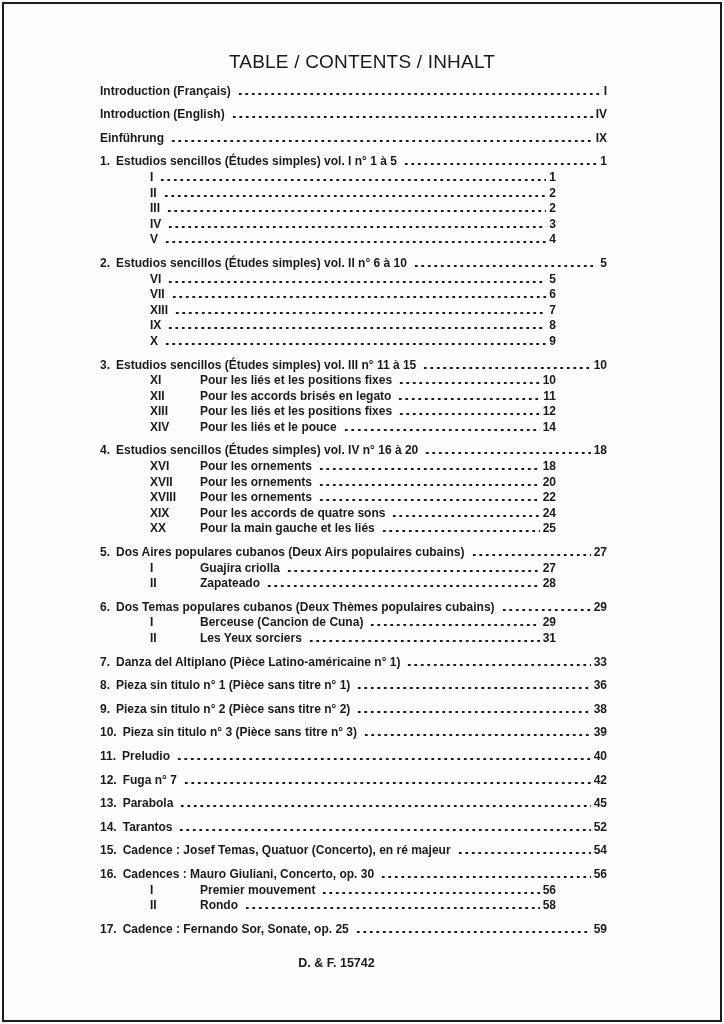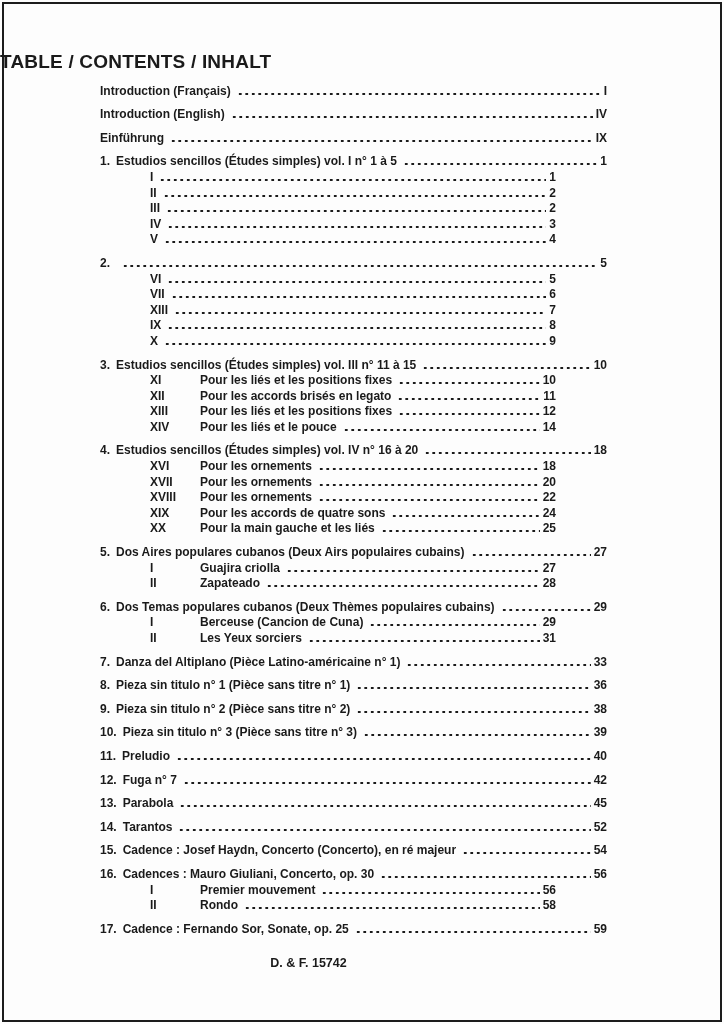--- a/index.html
+++ b/index.html
@@ -12,22 +12,22 @@
     font-weight: bold;
     overflow: hidden;
   }
   .frame {
     position: absolute; inset: 2px;
     border: 2px solid #1c1c1c;
     pointer-events: none;
   }
   .title {
     position: absolute; top: 38px; left: 0; width: 724px;
-    text-align: left;
-    font-size: 19px; font-weight: bold;
+    text-align: center;
+    font-size: 19px; font-weight: normal;
     letter-spacing: 0.2px;
   }
   .toc {
     position: absolute; left: 100px; top: 74px; width: 507px;
     font-size: 12px; line-height: 14px;
   }
   .row {
     display: flex; align-items: flex-end;
     height: 15.6px;
     white-space: nowrap;
@@ -44,21 +44,21 @@
     margin: 0 3px 2px 6px;
     background-image: radial-gradient(circle, #1b1b1b 1.1px, rgba(0,0,0,0) 1.45px);
     background-size: 6.5px 4px;
     background-repeat: repeat-x;
     background-position: left bottom;
   }
   .pg { flex: 0 0 auto; text-align: right; }
   .footer {
     position: absolute; top: 956px; left: 0; width: 617px;
     text-align: center;
-    font-size: 12.5px; font-weight: bold;
+    font-size: 12.5px; font-weight: bold; padding-left: 28px;
   }
 </style>
 </head>
 <body>
 
 <div class="frame"></div>
 
 <h1 class="title">TABLE / CONTENTS / INHALT</h1>
 
 <div class="toc" id="toc-root">
@@ -103,20 +103,21 @@
       <span class="leader"></span>
       <span class="pg">3</span>
     </div>
     <div class="row sub">
       <span class="rn">V</span>
       <span class="leader"></span>
       <span class="pg">4</span>
     </div>
     <div class="row main">
       <span class="num">2.</span>
+      <span class="lbl">Estudios sencillos (Études simples) vol. II n° 6 à 10</span>
       <span class="leader"></span>
       <span class="pg">5</span>
     </div>
     <div class="row sub">
       <span class="rn">VI</span>
       <span class="leader"></span>
       <span class="pg">5</span>
     </div>
     <div class="row sub">
       <span class="rn">VII</span>
@@ -283,21 +284,21 @@
       <span class="pg">45</span>
     </div>
     <div class="row main">
       <span class="num">14.</span>
       <span class="lbl">Tarantos</span>
       <span class="leader"></span>
       <span class="pg">52</span>
     </div>
     <div class="row main">
       <span class="num">15.</span>
-      <span class="lbl">Cadence : Josef Haydn, Concerto (Concerto), en ré majeur</span>
+      <span class="lbl">Cadence : Josef Temas, Quatuor (Concerto), en ré majeur</span>
       <span class="leader"></span>
       <span class="pg">54</span>
     </div>
     <div class="row main">
       <span class="num">16.</span>
       <span class="lbl">Cadences : Mauro Giuliani, Concerto, op. 30</span>
       <span class="leader"></span>
       <span class="pg">56</span>
     </div>
     <div class="row sub">

